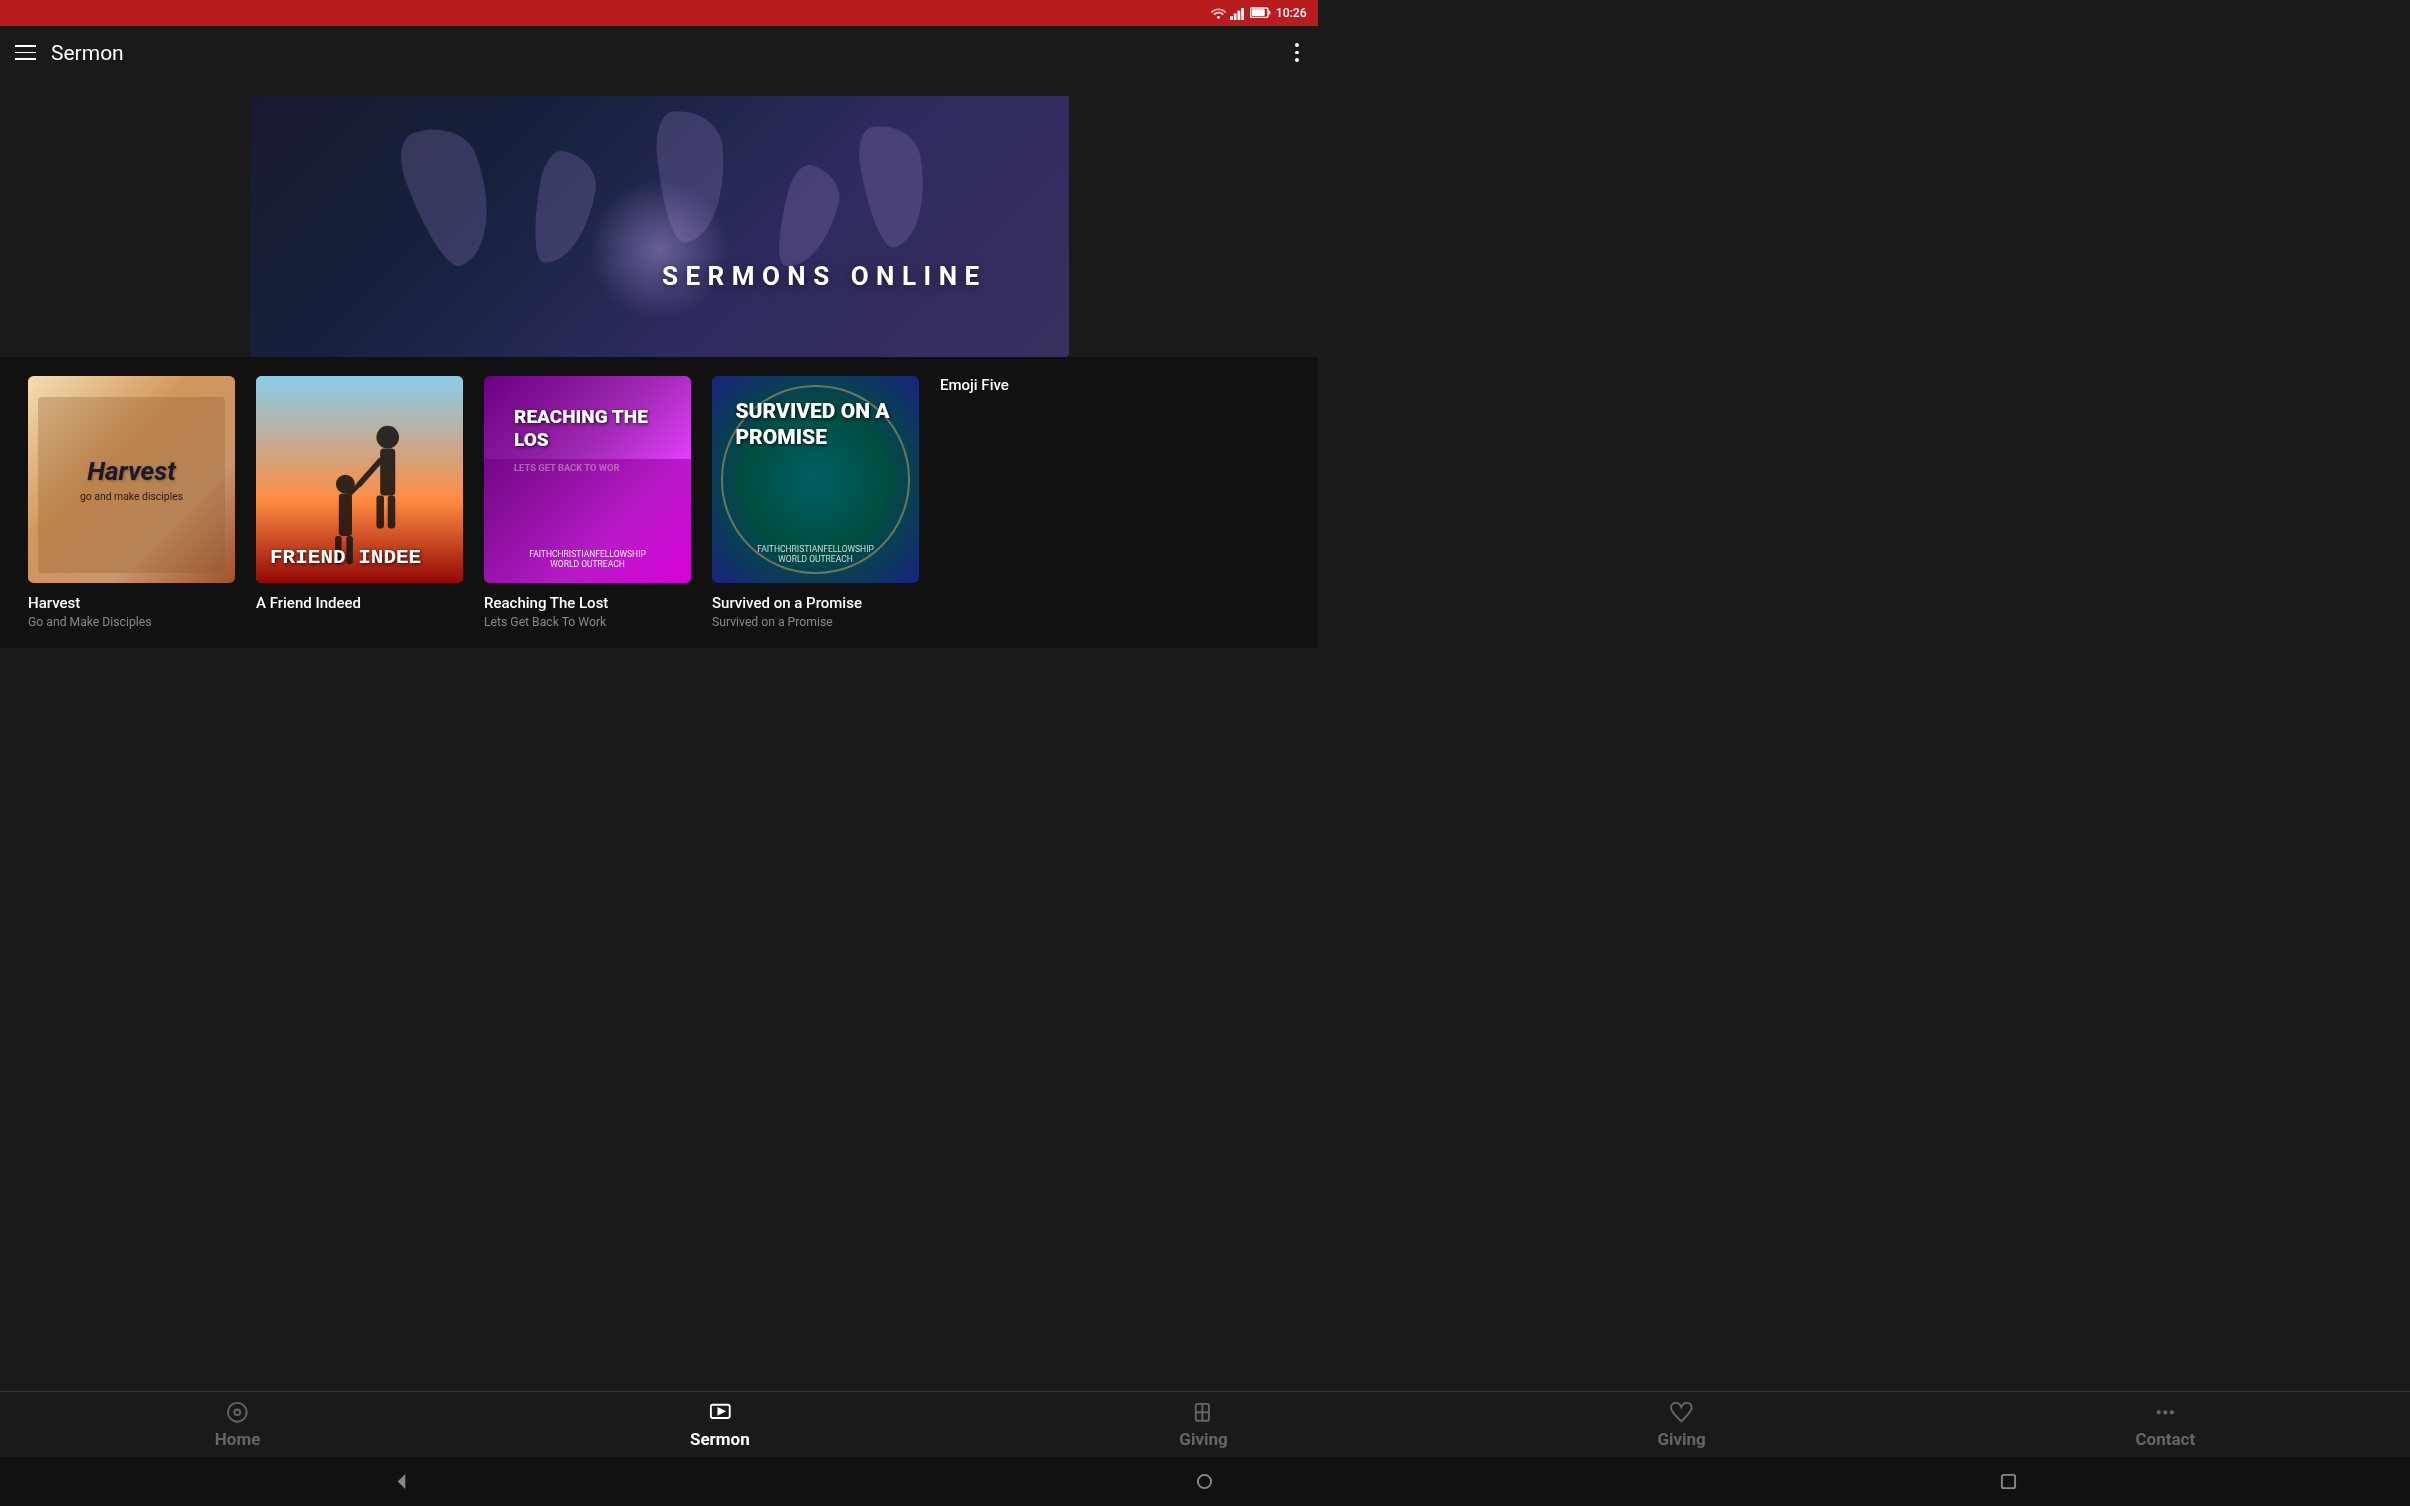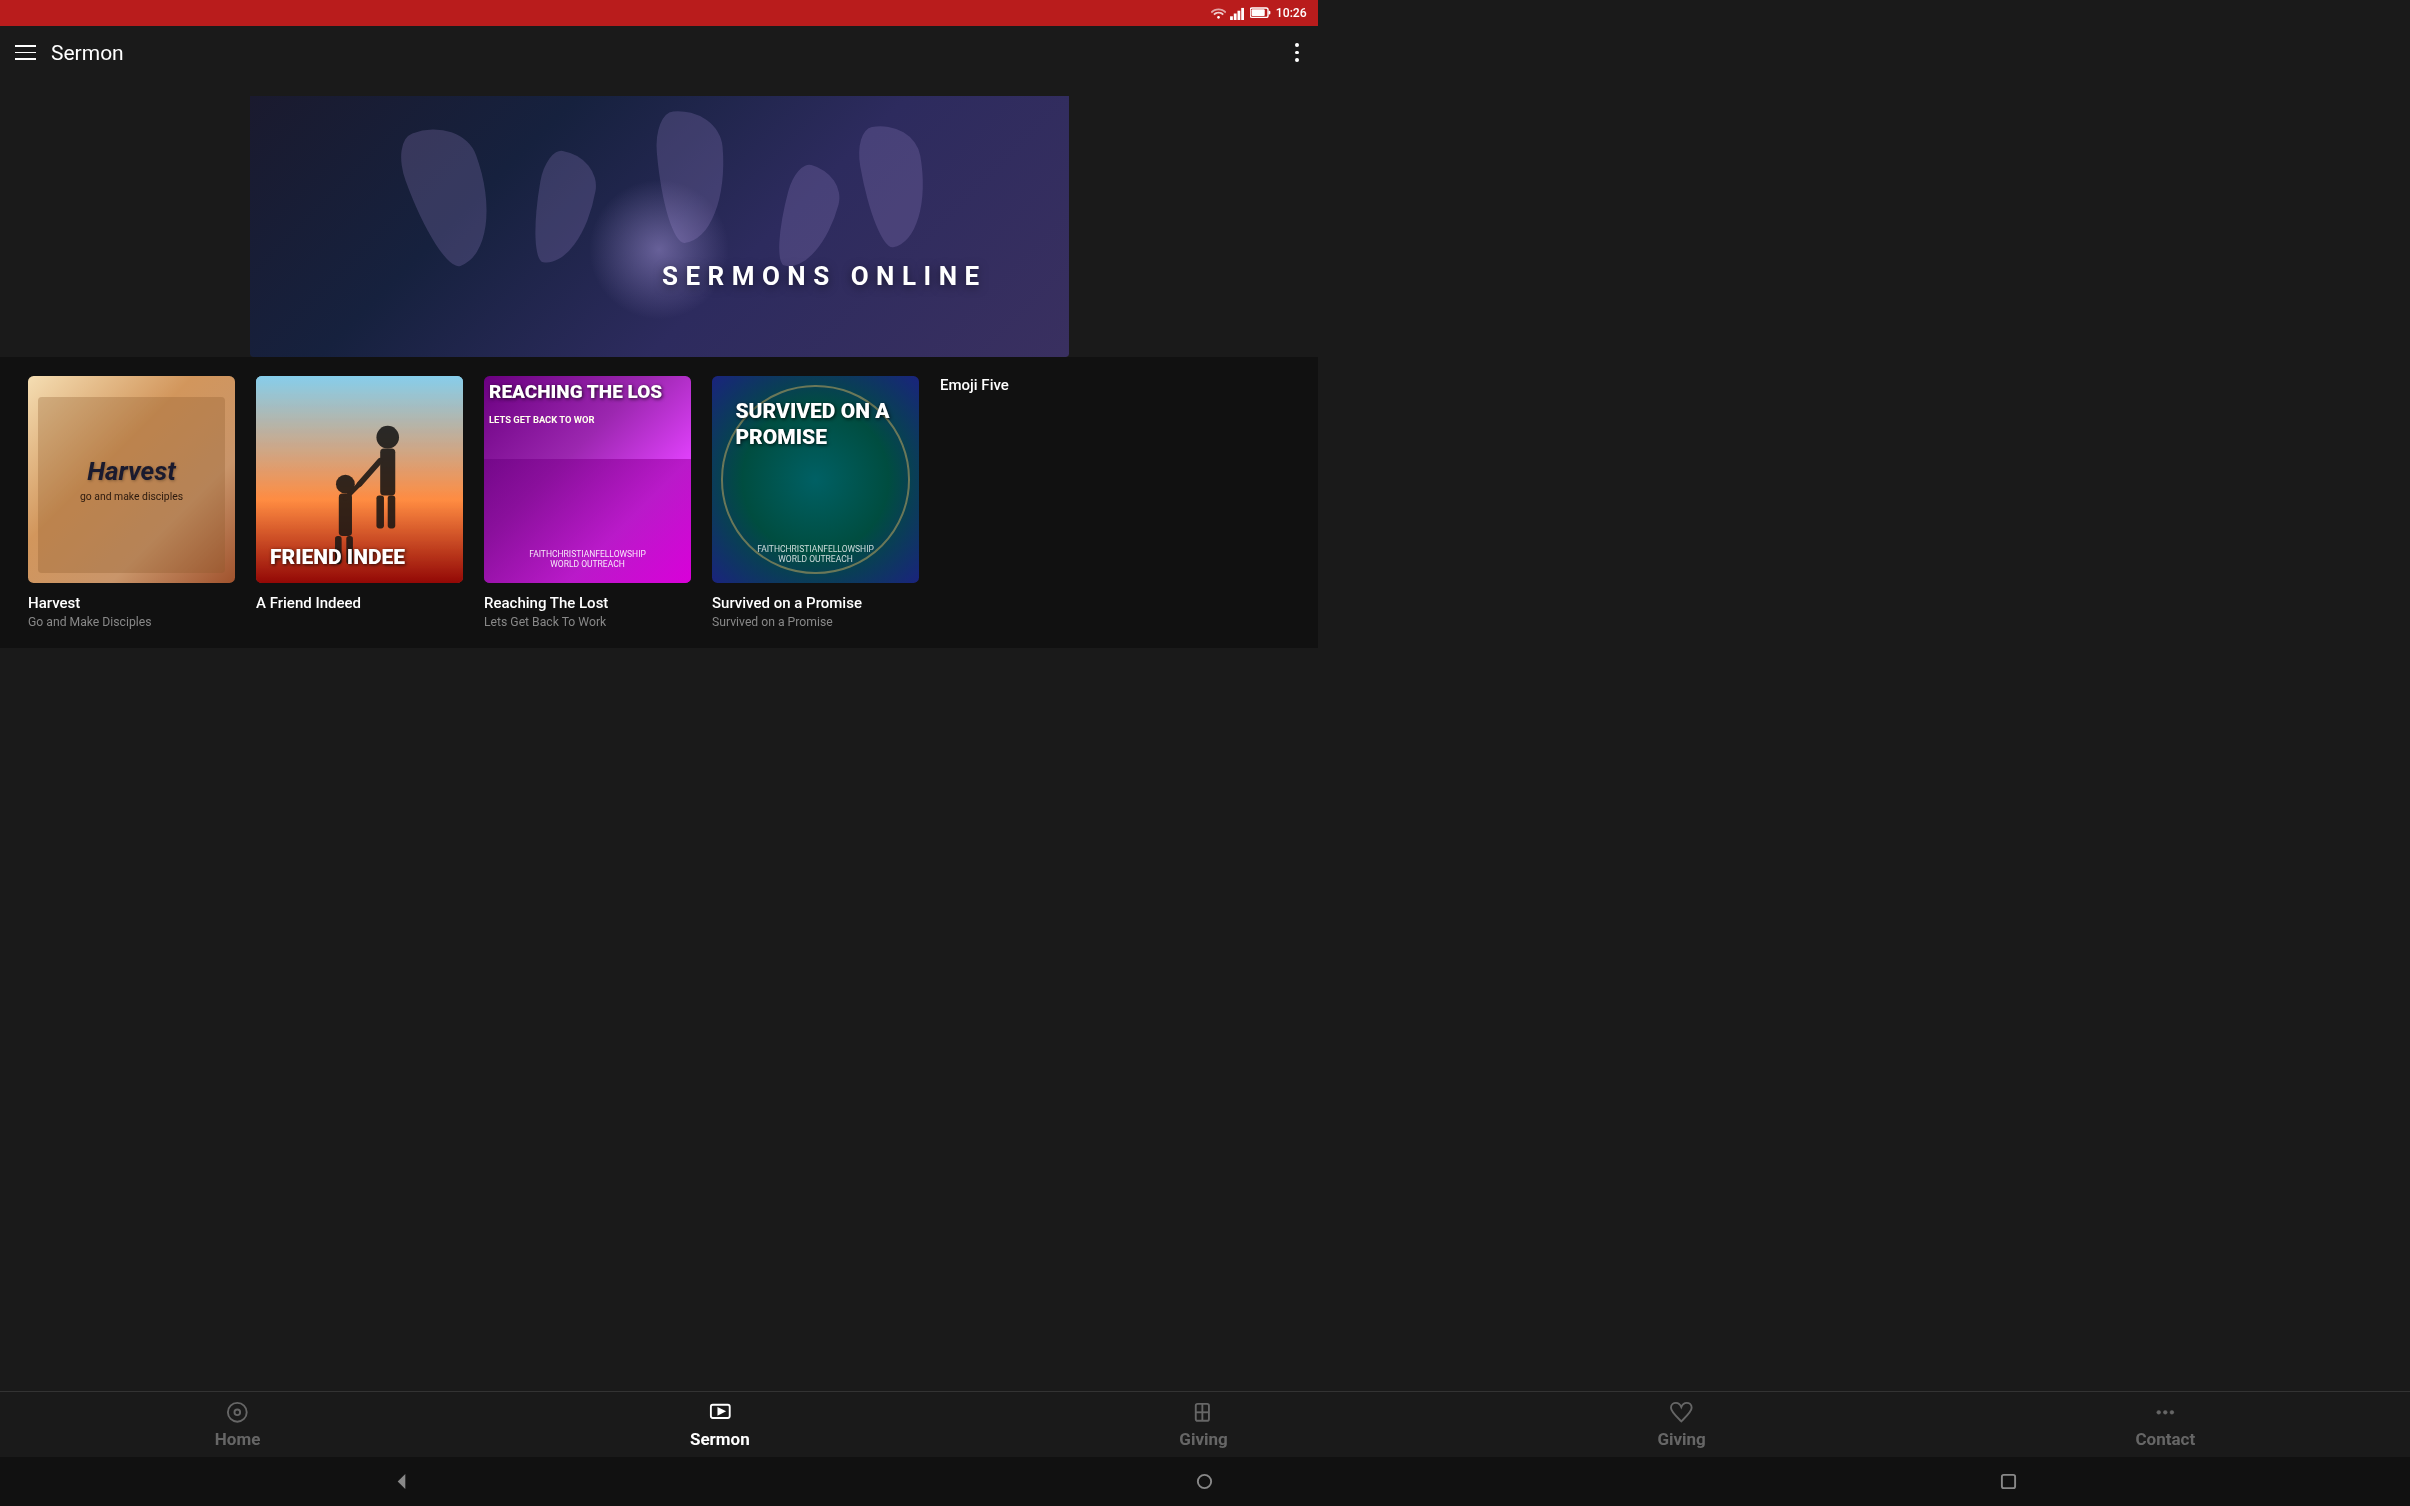--- a/index.html
+++ b/index.html
@@ -180,39 +180,40 @@
     .card-friend {
       background: linear-gradient(180deg, #87ceeb 0%, #ff8c42 60%, #c0392b 100%);
       width: 100%;
       height: 100%;
       display: flex;
       flex-direction: column;
       align-items: flex-start;
       justify-content: flex-end;
       padding: 0;
       position: relative;
+      font-family: Liberation Mono, monospace;
     }
     .friend-text {
       font-size: 21px;
       font-weight: 900;
       color: #fff;
       z-index: 1;
       text-shadow: 0.9px 0.9px 3.8px rgba(0,0,0,0.8);
     }
 
     
     .card-reaching {
       background: linear-gradient(135deg, #6a0080 0%, #9c27b0 40%, #e040fb 70%, #ff00ff 100%);
       width: 100%;
       height: 100%;
       display: flex;
       flex-direction: column;
       align-items: flex-start;
       justify-content: flex-start;
-      padding: 5px;
+      padding: 30px;
       position: relative;
     }
     .reaching-text {
       font-size: 19px;
       font-weight: 900;
       color: #fff;
       text-shadow: 0.9px 0.9px 3.8px rgba(0,0,0,0.8);
       line-height: 1.2;
     }
     .reaching-sub {

